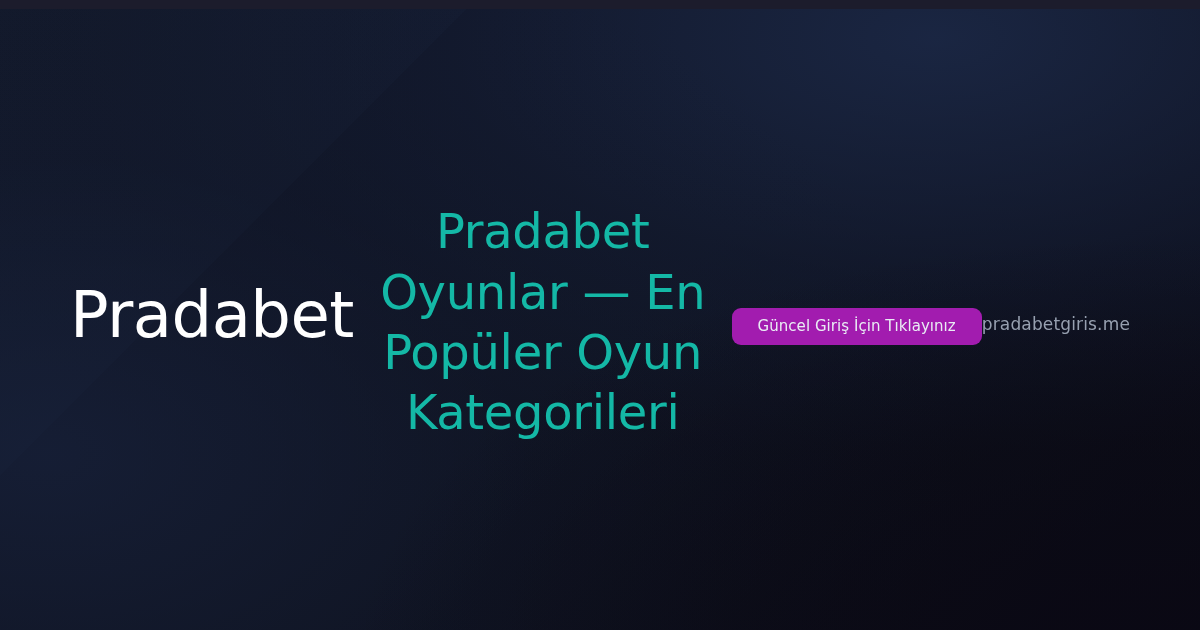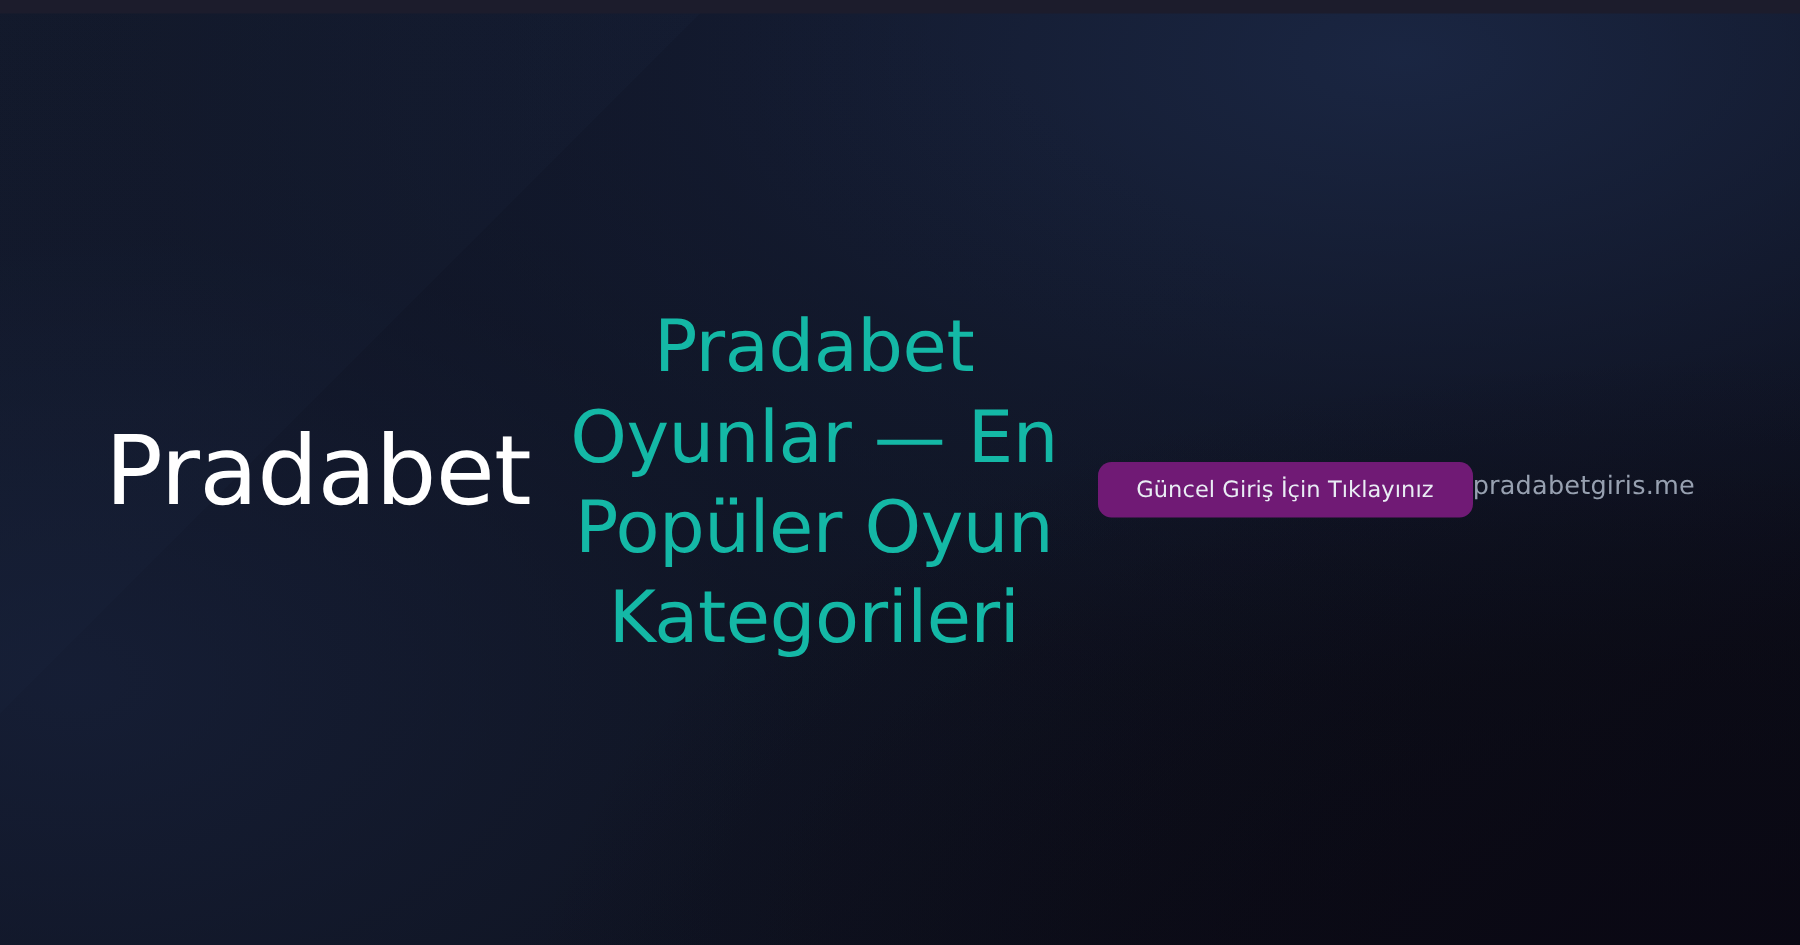--- a/index.html
+++ b/index.html
@@ -115,21 +115,21 @@
   .cta-button {
     display: inline-flex;
     align-items: center;
     justify-content: center;
     margin-top: 22px;
     padding: 9px 26px 10px 26px;
     min-height: 37px;
     box-sizing: border-box;
     border: 0;
     border-radius: 9px;
-    background: #701a75;
+    background: #a21caf;
     color: #e9edf4;
     font-family: "DejaVu Sans", "Liberation Sans", sans-serif;
     font-size: 15px;
     font-weight: 400;
     letter-spacing: 0.05px;
     text-decoration: none;
     cursor: pointer;
     white-space: nowrap;
   }
 

